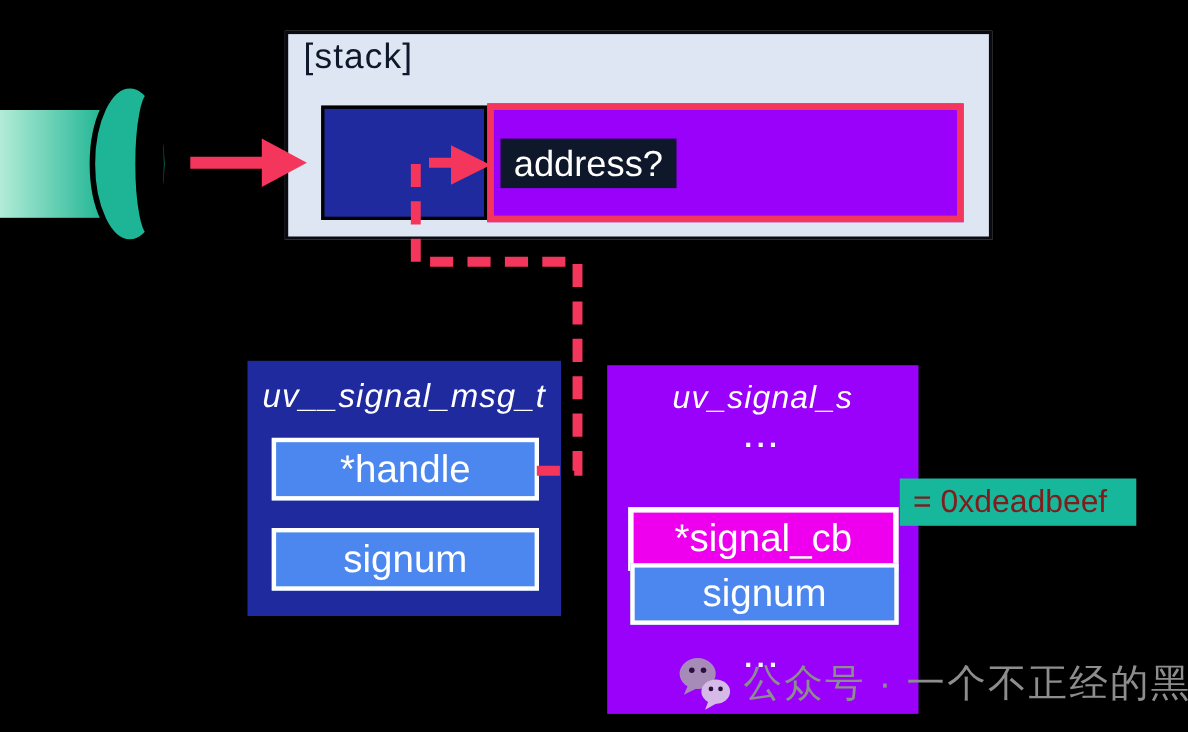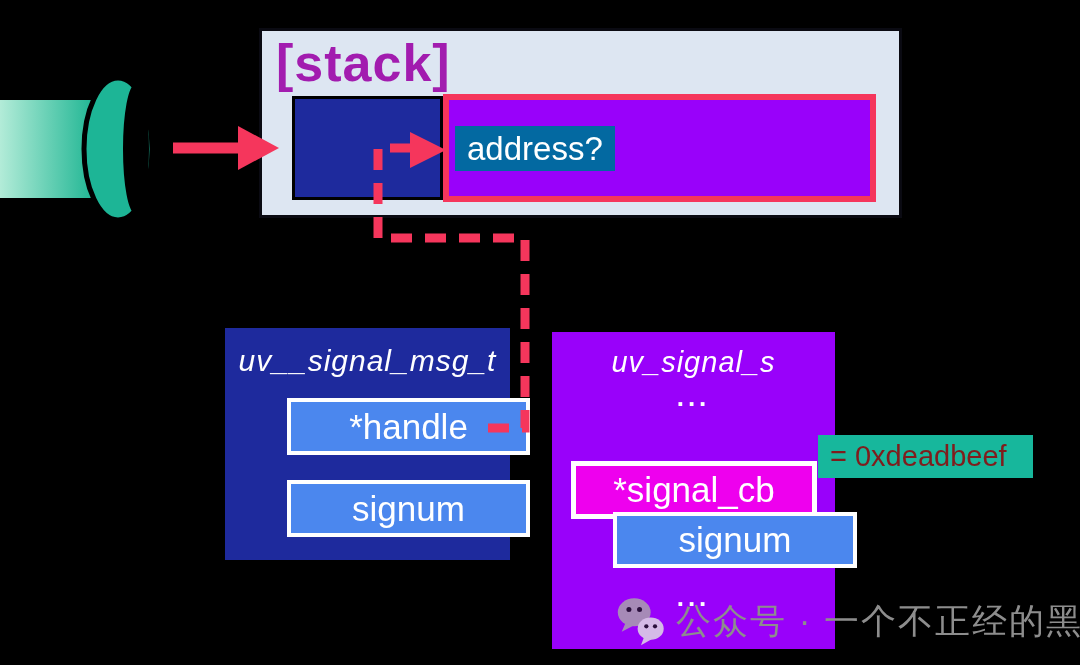--- a/index.html
+++ b/index.html
@@ -27,23 +27,23 @@
     position: absolute;
     left: 259px; top: 28px;
     width: 643px; height: 190px;
     background: #dde6f2;
     border: 3px solid #0a0a12;
     z-index: 2;
   }
   .stack-title {
     position: absolute;
     left: 14px; top: 2px;
-    font-size: 52px;
-    font-weight: 700;
-    color: #a21caf;
+    font-size: 32px;
+    font-weight: 400;
+    color: #0f172a;
     letter-spacing: 1px;
   }
   .stack-frame-rect {
     position: absolute;
     left: 292px; top: 96px;
     width: 151px; height: 104px;
     background: #1e2a9d;
     border: 3px solid #000;
     z-index: 3;
   }
@@ -53,21 +53,21 @@
     width: 433px; height: 108px;
     background: #9901fa;
     border: 6px solid #f5365c;
     z-index: 3;
   }
   .address-label {
     position: absolute;
     left: 455px; top: 126px;
     height: 45px;
     padding: 0 12px;
-    background: #0369a1;
+    background: #0f172a;
     color: #ffffff;
     font-size: 33px;
     line-height: 45px;
     z-index: 4;
   }
 
   
   .struct-box { position: absolute; z-index: 2; }
   .msg-box {
     left: 225px; top: 328px;
@@ -91,21 +91,21 @@
   .sig-box .struct-title { top: 14px; font-size: 29px; }
 
   .field {
     position: absolute;
     display: flex;
     align-items: center;
     justify-content: center;
     color: #ffffff;
     font-size: 35px;
   }
-  .field-blue   { background: #4b87ee; border: 4px solid #ffffff; margin-left: 40px; }
+  .field-blue   { background: #4b87ee; border: 4px solid #ffffff; }
   .field-magenta{ background: #ee00ee; border: 5px solid #ffffff; margin-top: 32px; }
 
   .msg-handle { left: 22px; top: 70px;  width: 243px; height: 57px; }
   .msg-signum { left: 22px; top: 152px; width: 243px; height: 57px; }
 
   .sig-cb     { left: 19px; top: 97px;  width: 246px; height: 58px; }
   .sig-signum { left: 21px; top: 180px; width: 244px; height: 56px; }
 
   .ellipsis {
     position: absolute;

